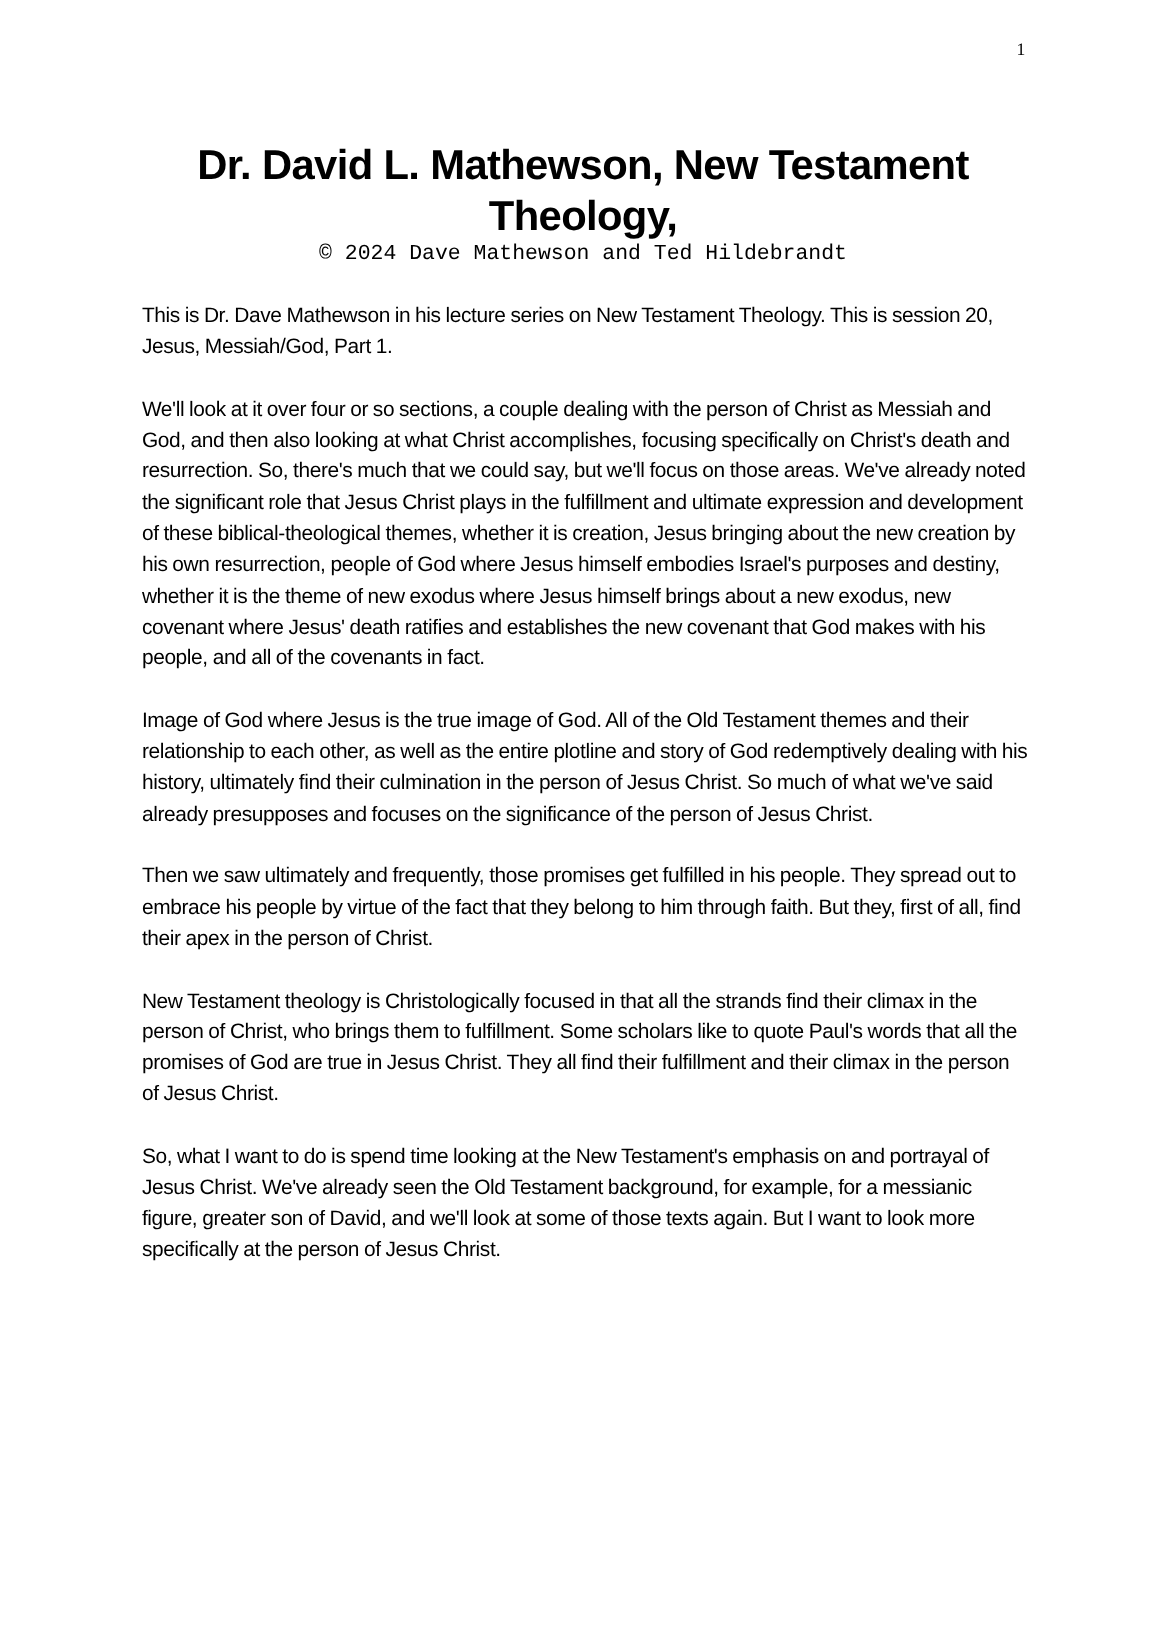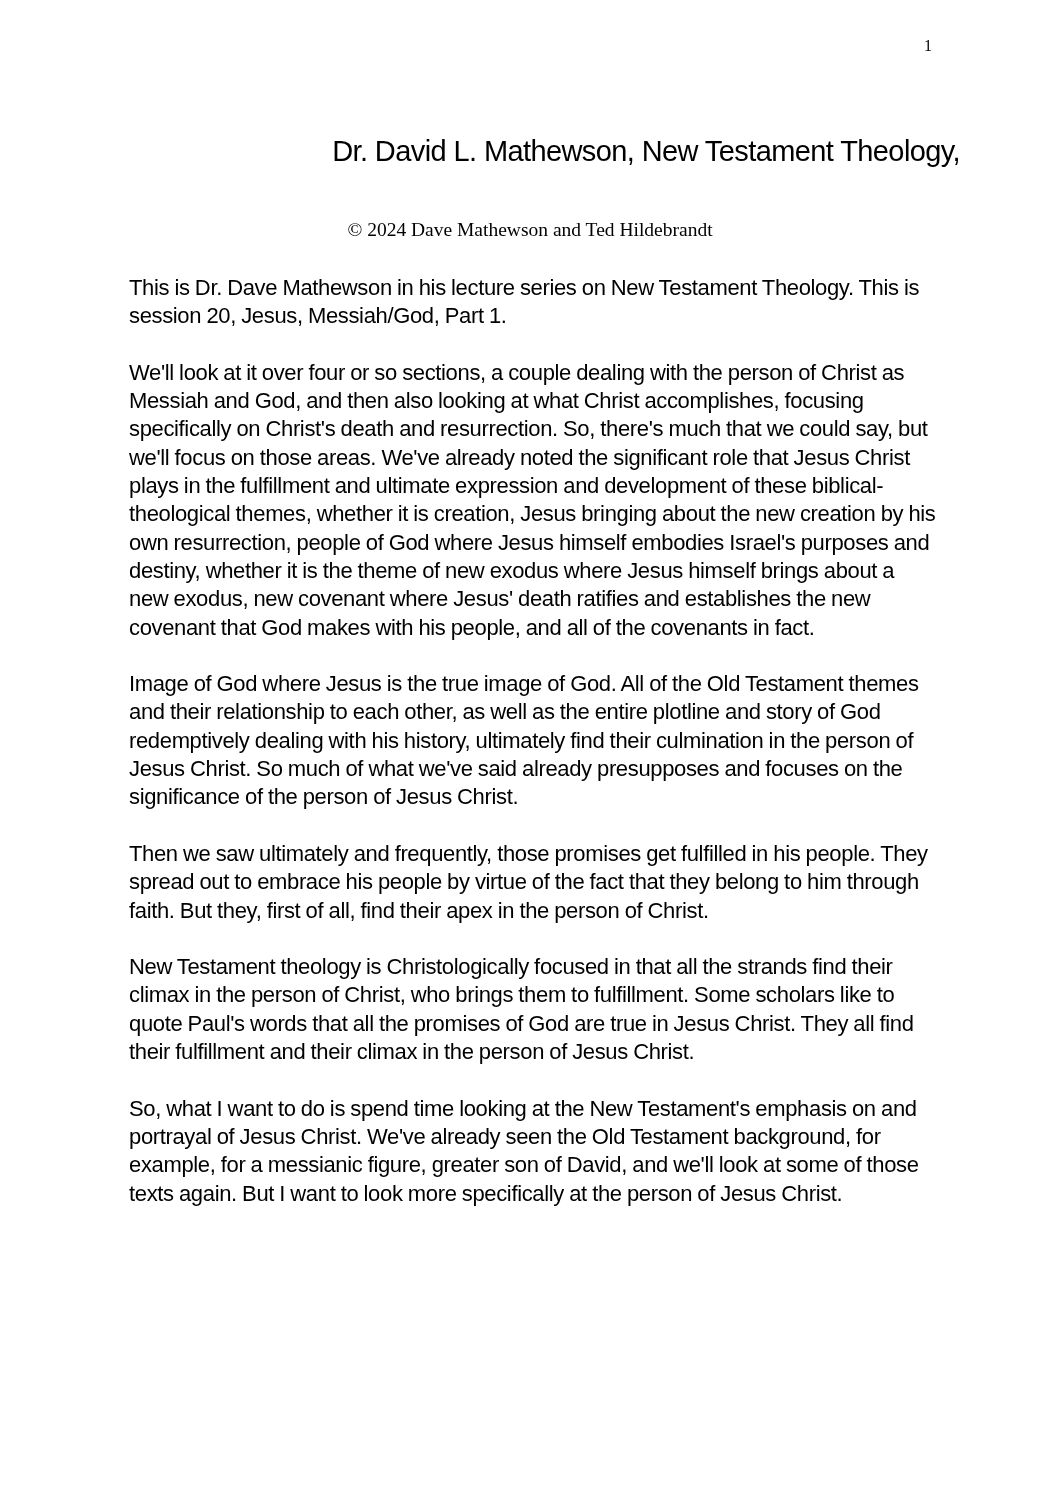--- a/index.html
+++ b/index.html
@@ -20,45 +20,45 @@
     left: 924px;
     font-family: "Liberation Serif", serif;
     font-size: 16px;
     line-height: 20px;
   }
   .title {
     position: absolute;
     top: 128px;
     left: 100px;
     width: 860px;
-    text-align: right;
+    text-align: center;
     font-family: "Liberation Sans", sans-serif;
-    font-weight: normal;
-    font-size: 29px;
+    font-weight: bold;
+    font-size: 38px;
     line-height: 46px;
     letter-spacing: -0.6px;
     margin: 0;
   }
   .copyright {
     position: absolute;
     top: 218px;
     left: 100px;
     width: 860px;
     text-align: center;
-    font-family: Liberation Serif, serif;
+    font-family: Liberation Mono, monospace;
     font-size: 19.5px;
     line-height: 24px;
   }
   .body-text {
     position: absolute;
     top: 274px;
     left: 129px;
     width: 808px;
     font-family: "Liberation Sans", sans-serif;
-    font-size: 22px;
+    font-size: 19px;
     line-height: 28.3px;
     letter-spacing: -0.35px;
     word-spacing: -0.5px;
   }
   .body-text p {
     margin: 0 0 28.3px 0;
   }
 </style>
 </head>
 <body>

